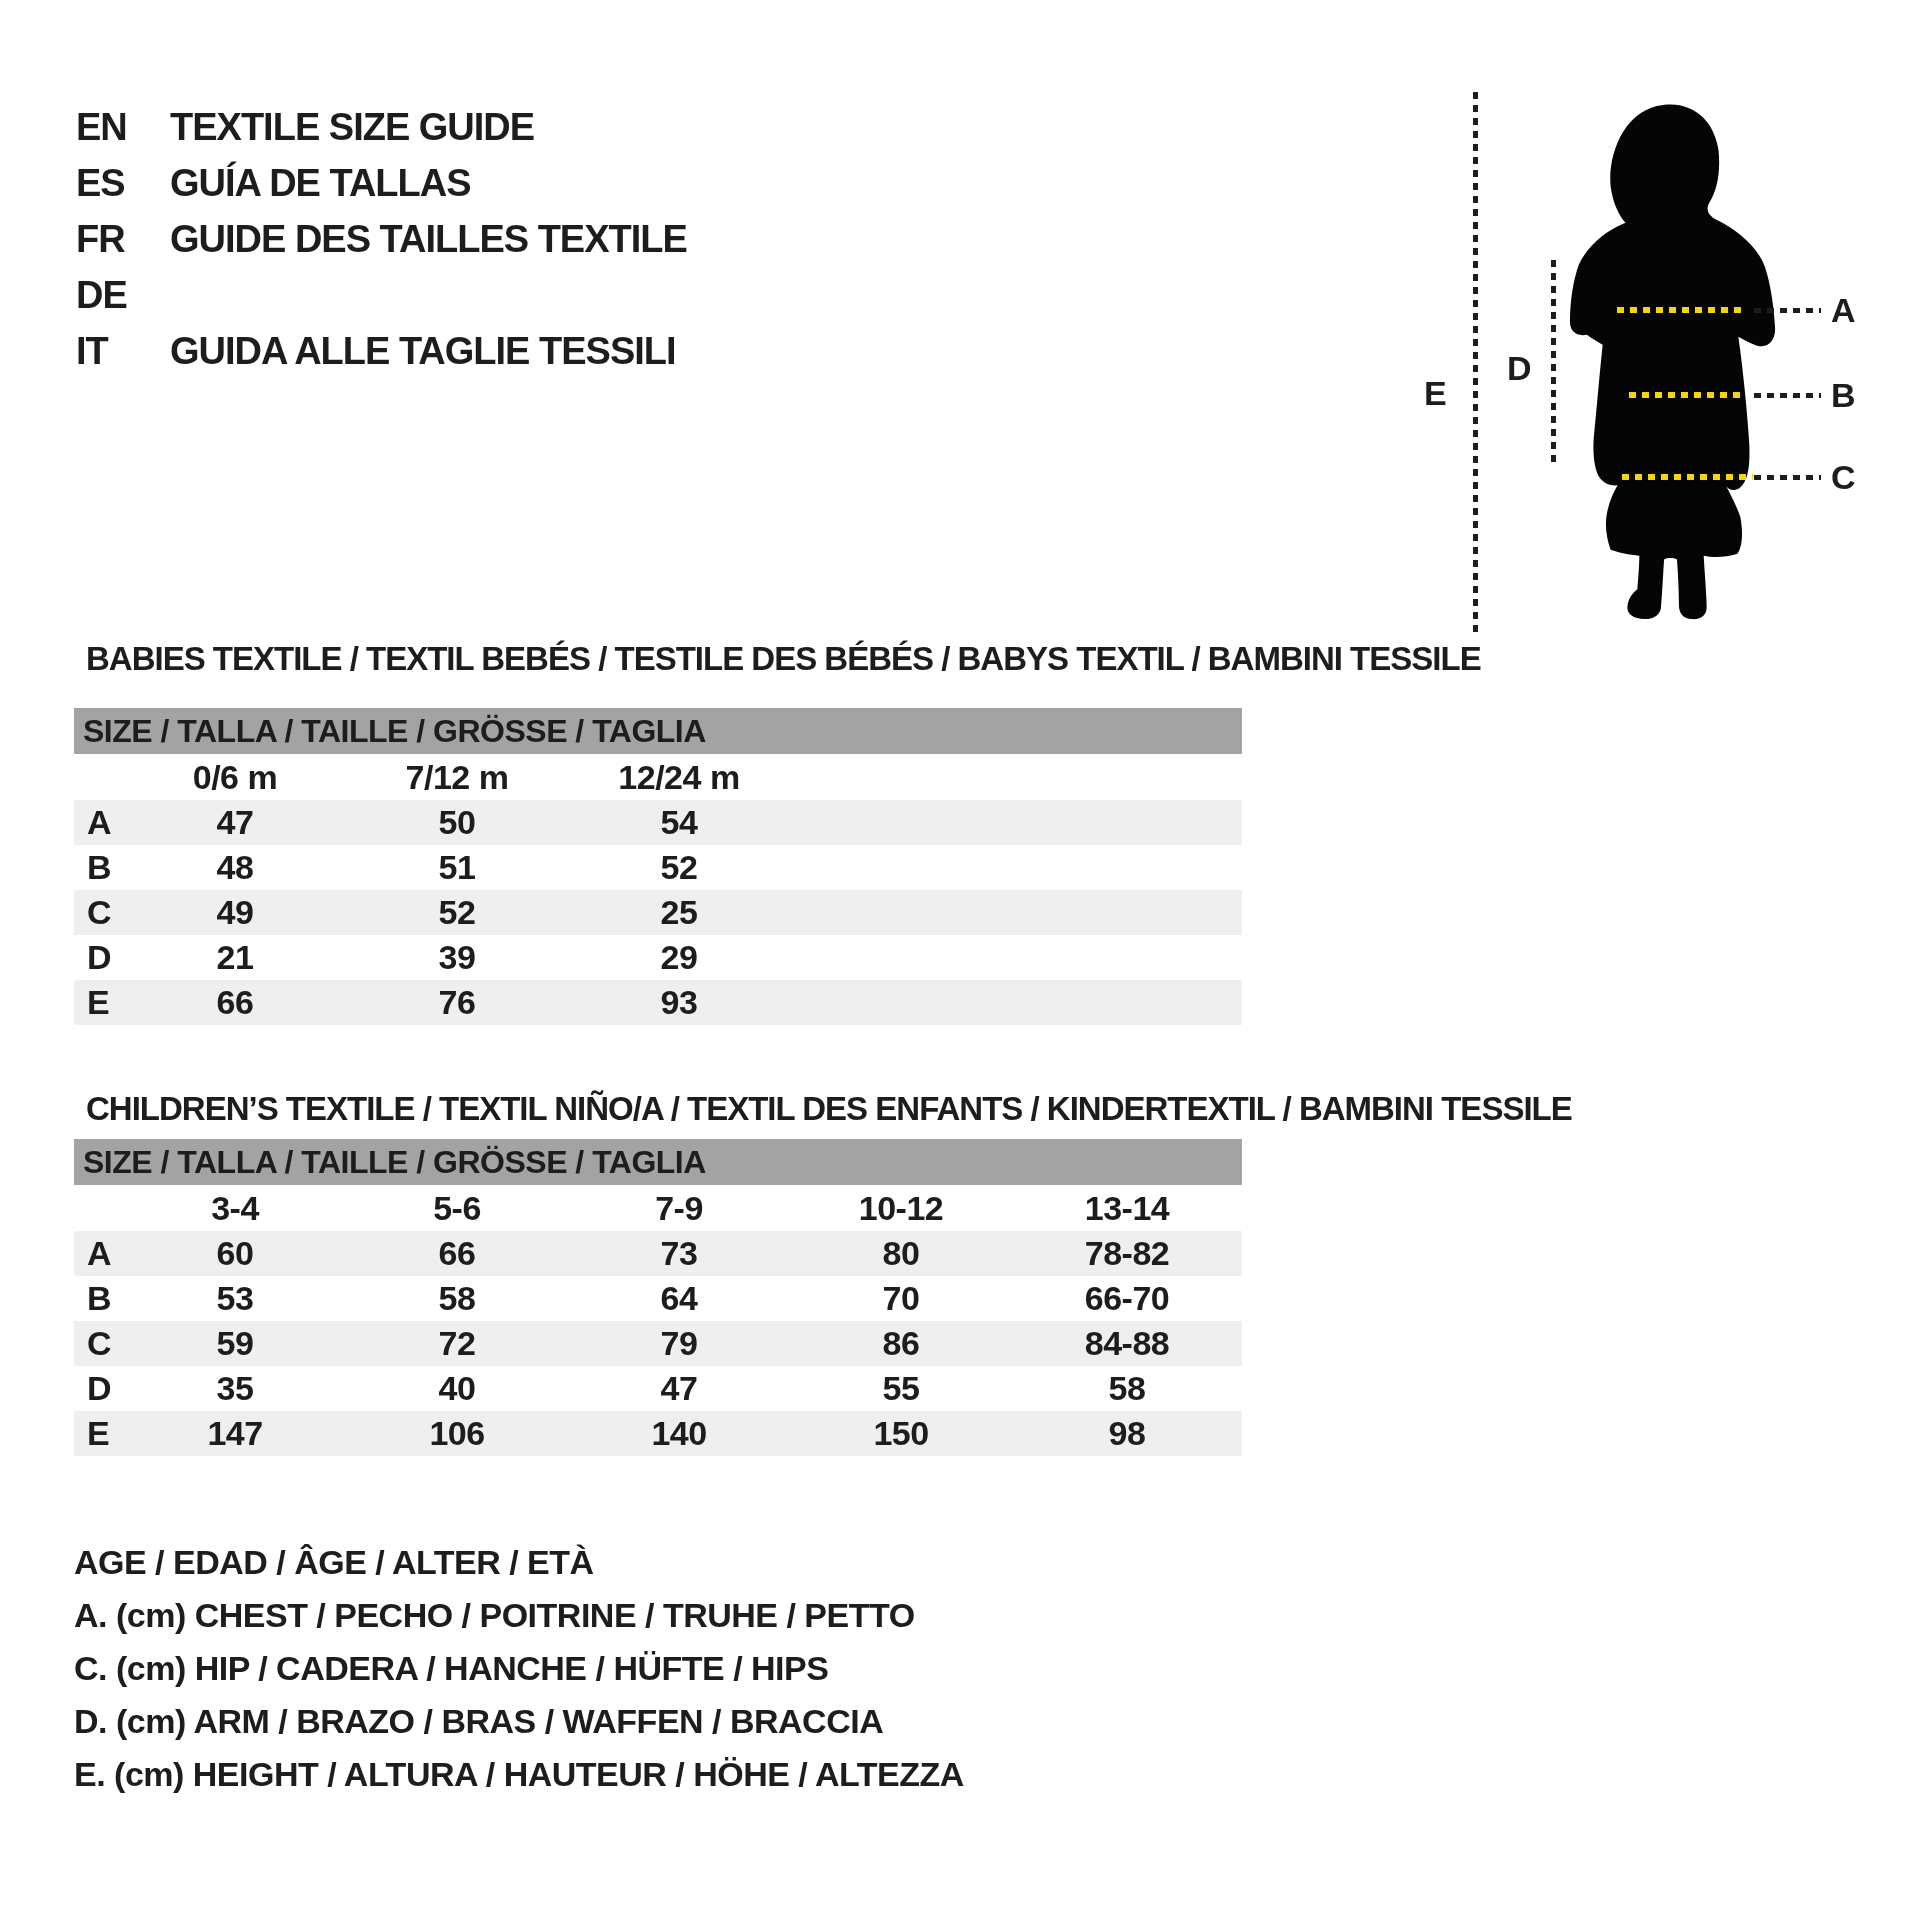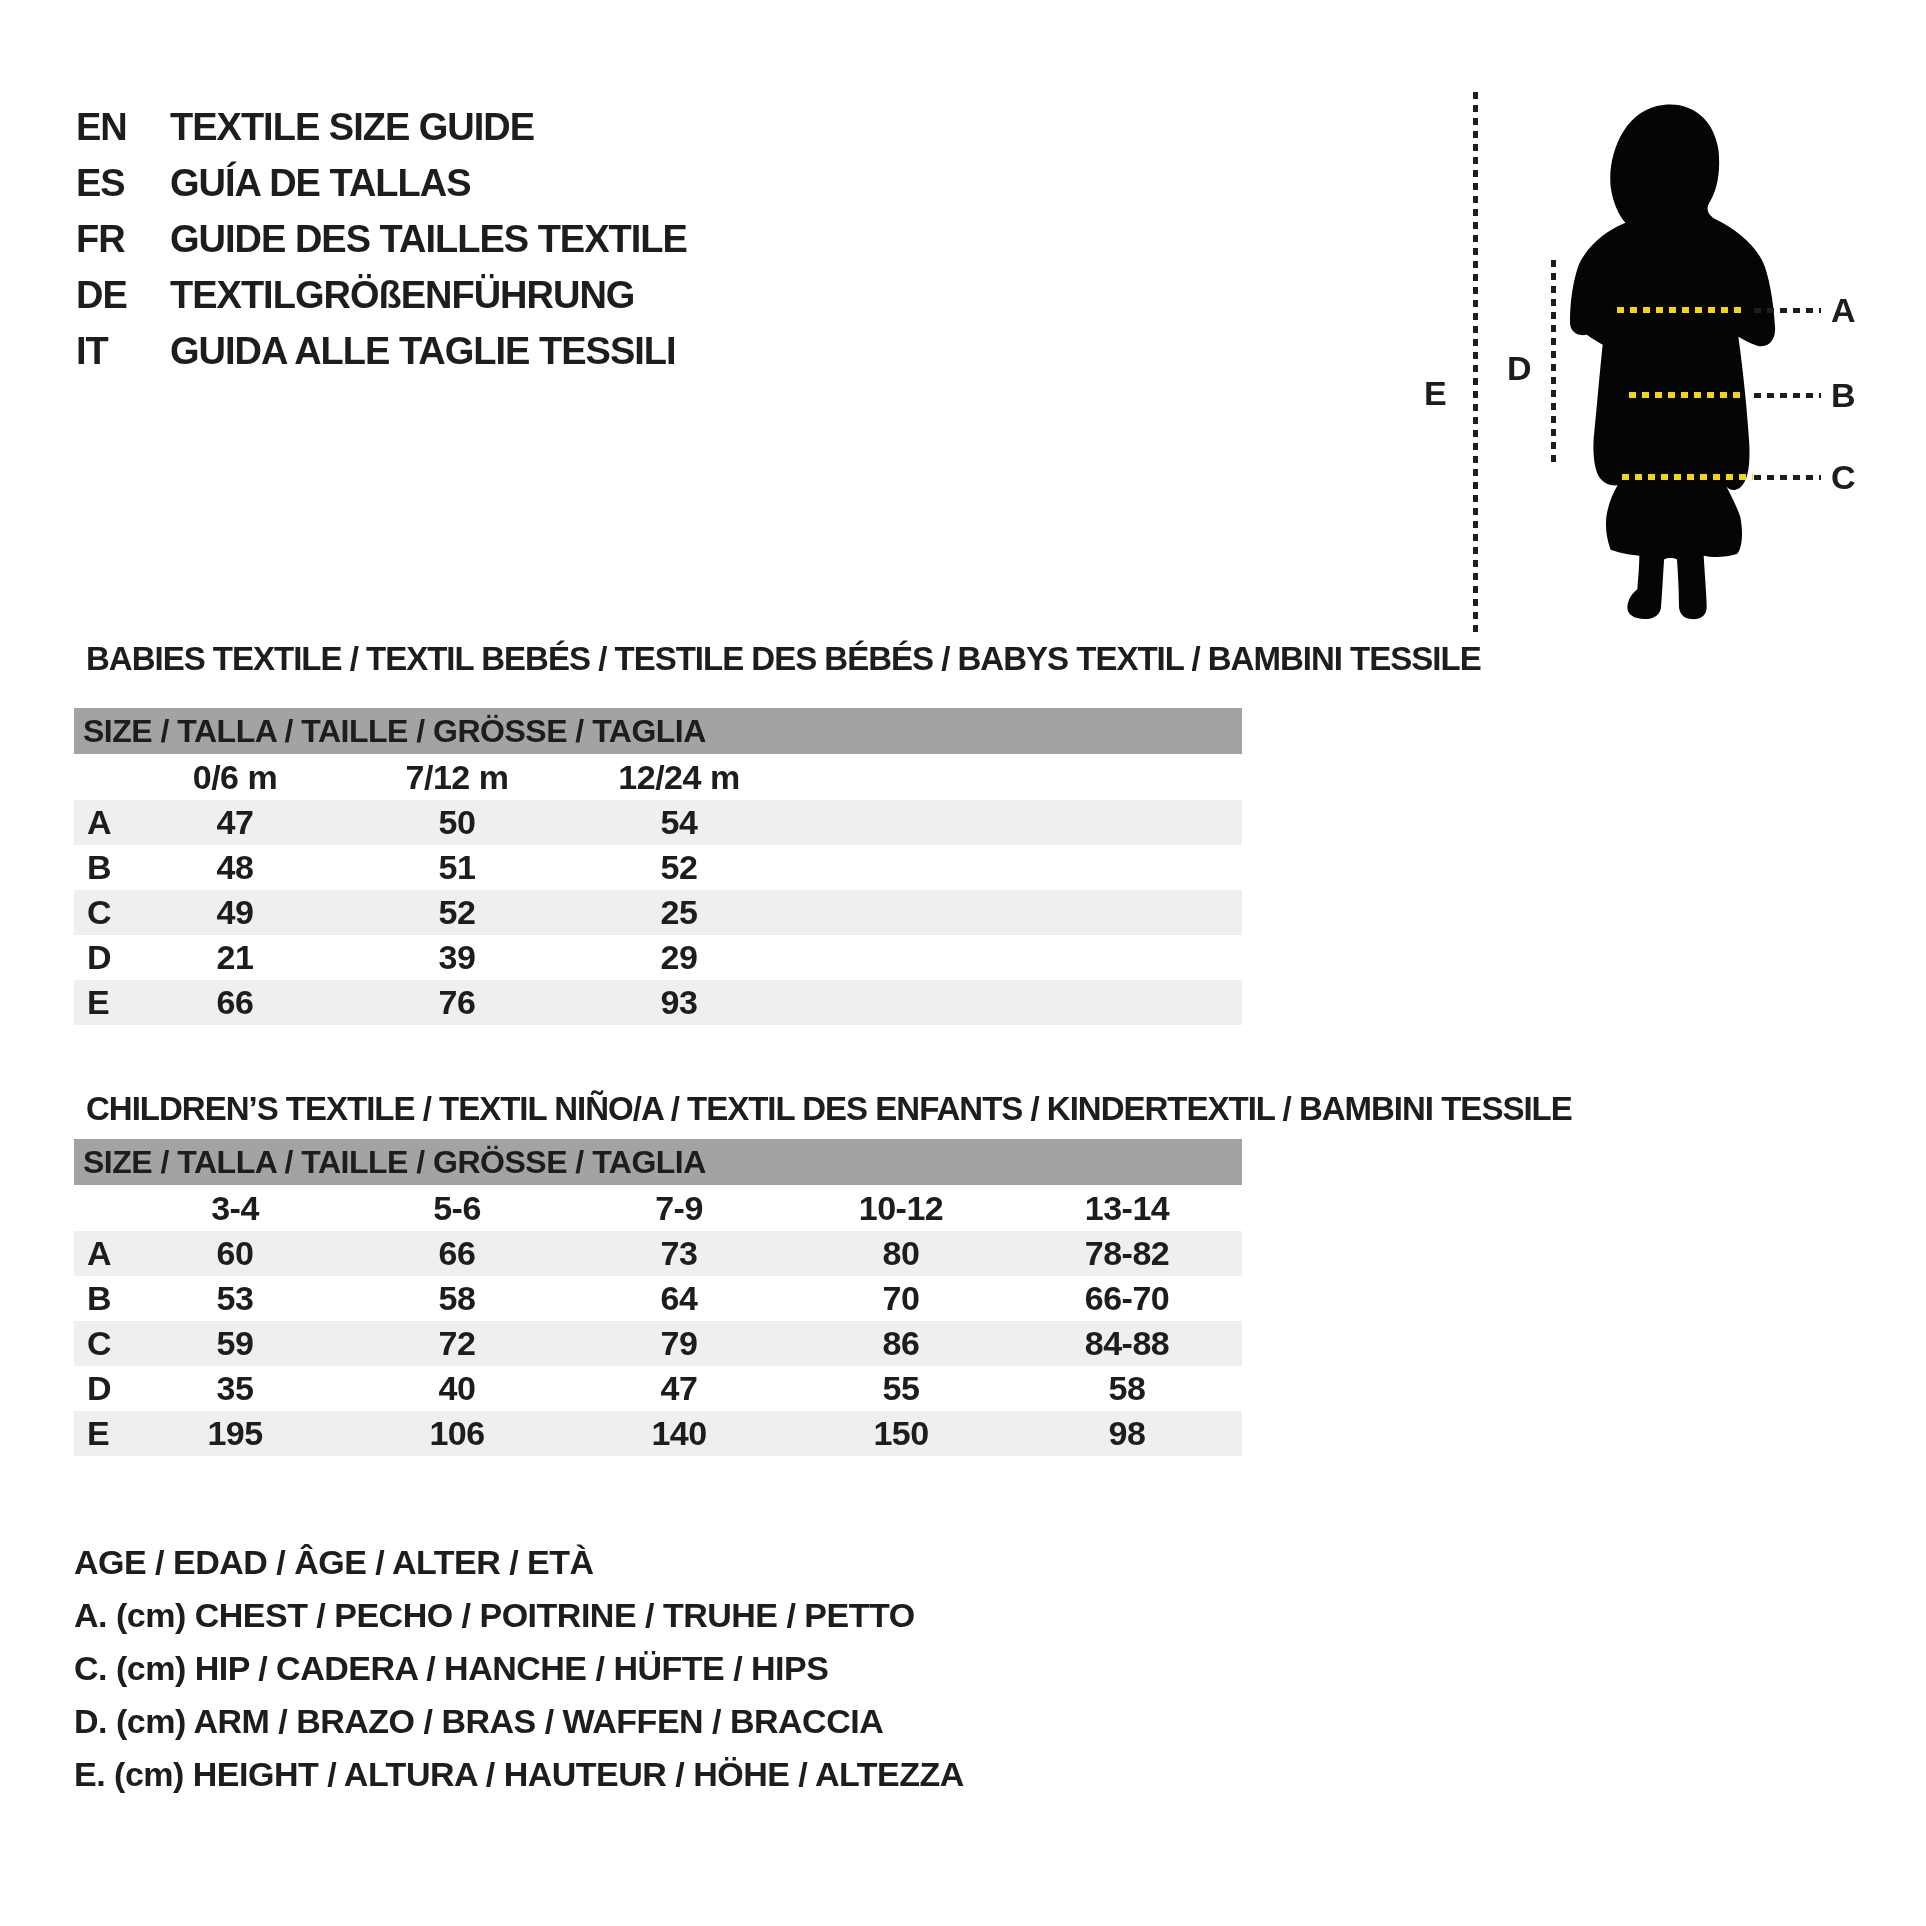--- a/index.html
+++ b/index.html
@@ -70,21 +70,20 @@
   <div class="lang-row">
     <span class="lang-code">ES</span>
     <span class="lang-title">GUÍA DE TALLAS</span>
   </div>
   <div class="lang-row">
     <span class="lang-code">FR</span>
     <span class="lang-title">GUIDE DES TAILLES TEXTILE</span>
   </div>
   <div class="lang-row">
     <span class="lang-code">DE</span>
-    <span class="lang-title">TEXTILGRÖßENFÜHRUNG</span>
   </div>
   <div class="lang-row">
     <span class="lang-code">IT</span>
     <span class="lang-title">GUIDA ALLE TAGLIE TESSILI</span>
   </div>
 </div>
 
 <svg class="silhouette" viewBox="0 0 220 528" xmlns="http://www.w3.org/2000/svg">
   <path fill="#050505" d="
     M 100,6
@@ -229,21 +228,21 @@
   <div class="grid-row trow">
     <div class="cell rowlabel">D</div>
     <div class="cell">35</div>
     <div class="cell">40</div>
     <div class="cell">47</div>
     <div class="cell">55</div>
     <div class="cell">58</div>
   </div>
   <div class="grid-row trow stripe">
     <div class="cell rowlabel">E</div>
-    <div class="cell">195</div>
+    <div class="cell">147</div>
     <div class="cell">106</div>
     <div class="cell">140</div>
     <div class="cell">150</div>
     <div class="cell">98</div>
   </div>
 </div>
 
 <div class="legend">
   <div>AGE / EDAD / ÂGE / ALTER / ETÀ</div>
   <div>A. (cm) CHEST / PECHO / POITRINE / TRUHE / PETTO</div>

